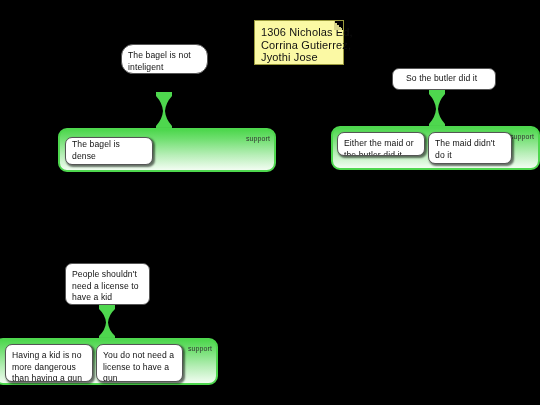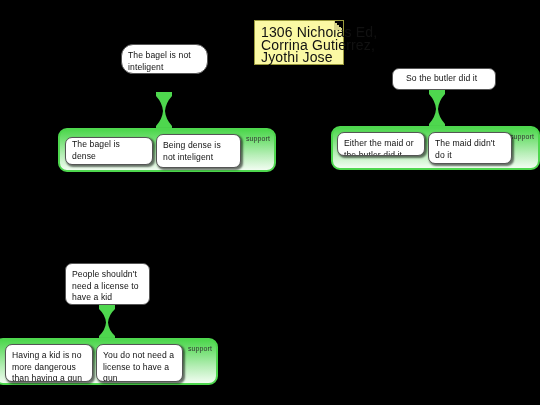--- a/index.html
+++ b/index.html
@@ -16,21 +16,21 @@
     font-family: "Liberation Sans", sans-serif;
   }
 
   
   .sticky-note {
     position: absolute;
     background: #fbf9a4;
     border: 1px solid #9a9a3c;
     box-sizing: border-box;
     padding: 5px 6px 4px 6px;
-    font-size: 14px;
+    font-size: 11px;
     line-height: 12.6px;
     color: #111111;
     letter-spacing: 0.15px;
   }
   .sticky-note .note-line {
     display: block;
     white-space: nowrap;
   }
   .sticky-fold {
     position: absolute;
@@ -100,21 +100,20 @@
   <div class="connector" style="left:155px; top:92px; height:38px;">
     <svg viewBox="0 0 18 38" preserveAspectRatio="none">
       <path d="M1,0 L17,0 L17,4 Q10.6,11 10,19 Q10.6,27 17,34 L17,38 L1,38 L1,34 Q7.4,27 8,19 Q7.4,11 1,4 Z" fill="#4ed74e"></path>
     </svg>
   </div>
 
   <div class="support-group" style="left:58px; top:128px; width:218px; height:44px;">
     <span class="support-label">support</span>
   </div>
   <div class="claim-box" style="left:65px; top:137px; width:88px; height:28px; display:flex; align-items:center;">The bagel is dense</div>
-  <div class="claim-box" style="left:156px; top:134px; width:85px; height:34px;">Being dense is not inteligent</div>
 
   <div class="claim-box" style="left:392px; top:68px; width:104px; height:22px; display:flex; align-items:center;padding-left:13px;">So the butler did it</div>
 
   <div class="connector" style="left:428px; top:90px; height:38px;">
     <svg viewBox="0 0 18 38" preserveAspectRatio="none">
       <path d="M1,0 L17,0 L17,4 Q10.6,11 10,19 Q10.6,27 17,34 L17,38 L1,38 L1,34 Q7.4,27 8,19 Q7.4,11 1,4 Z" fill="#4ed74e"></path>
     </svg>
   </div>
 
   <div class="support-group" style="left:331px; top:126px; width:209px; height:44px;">

